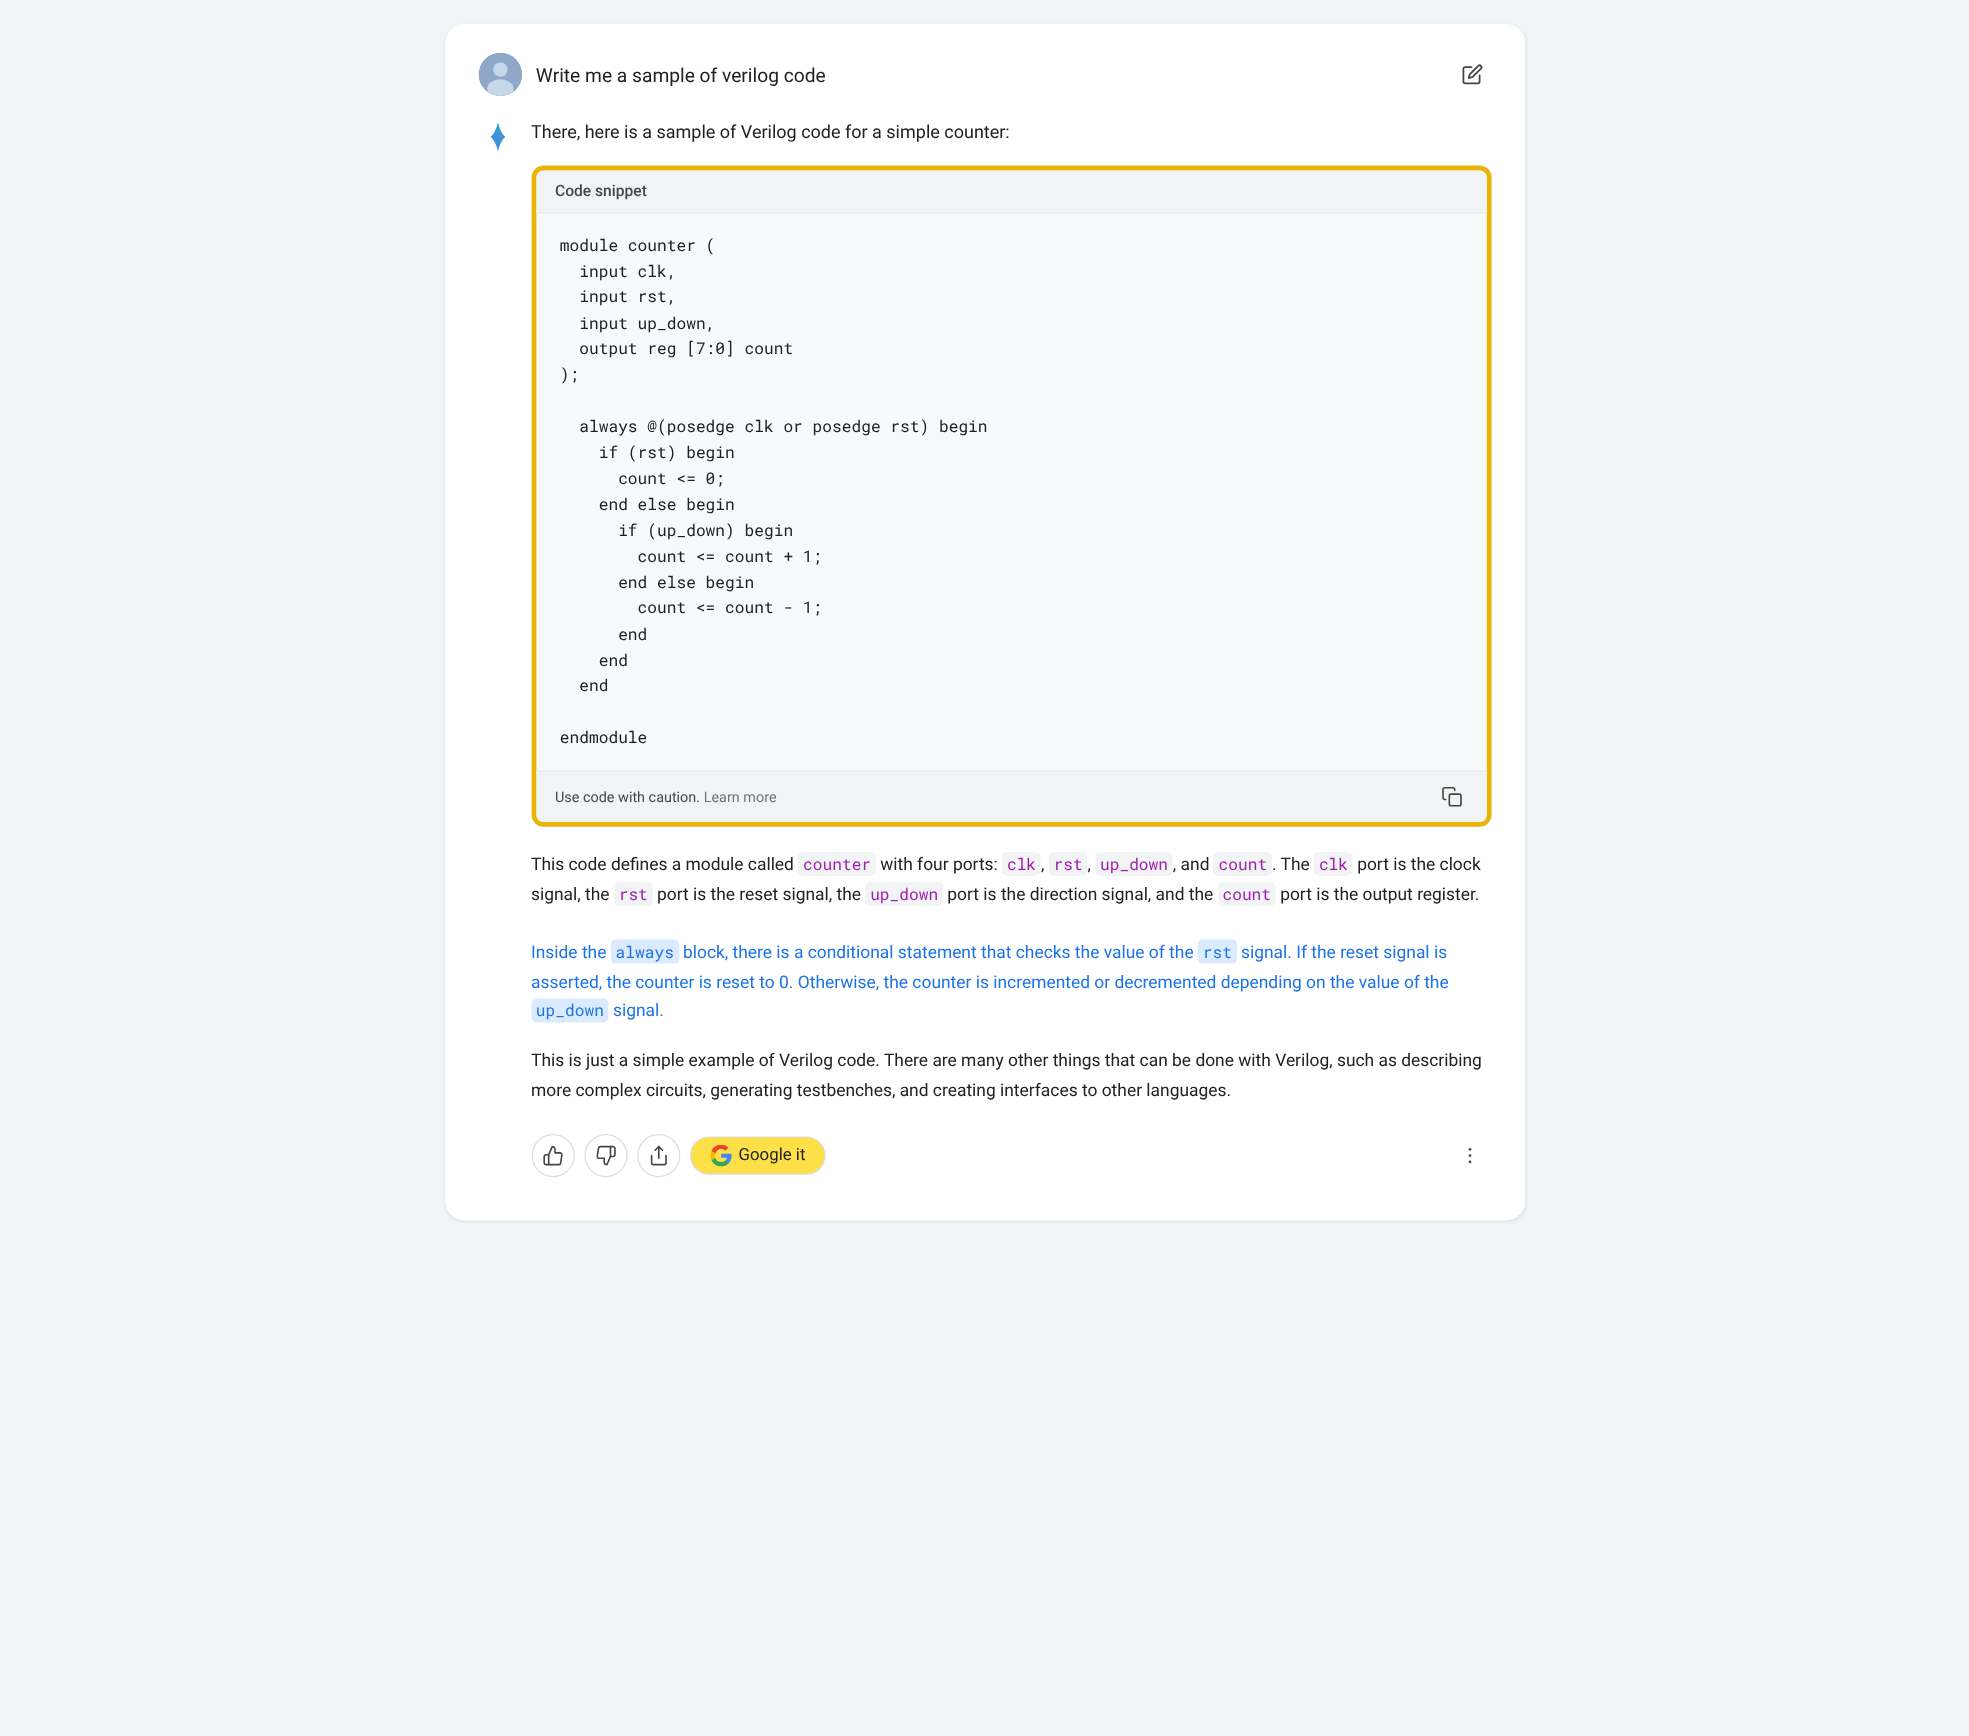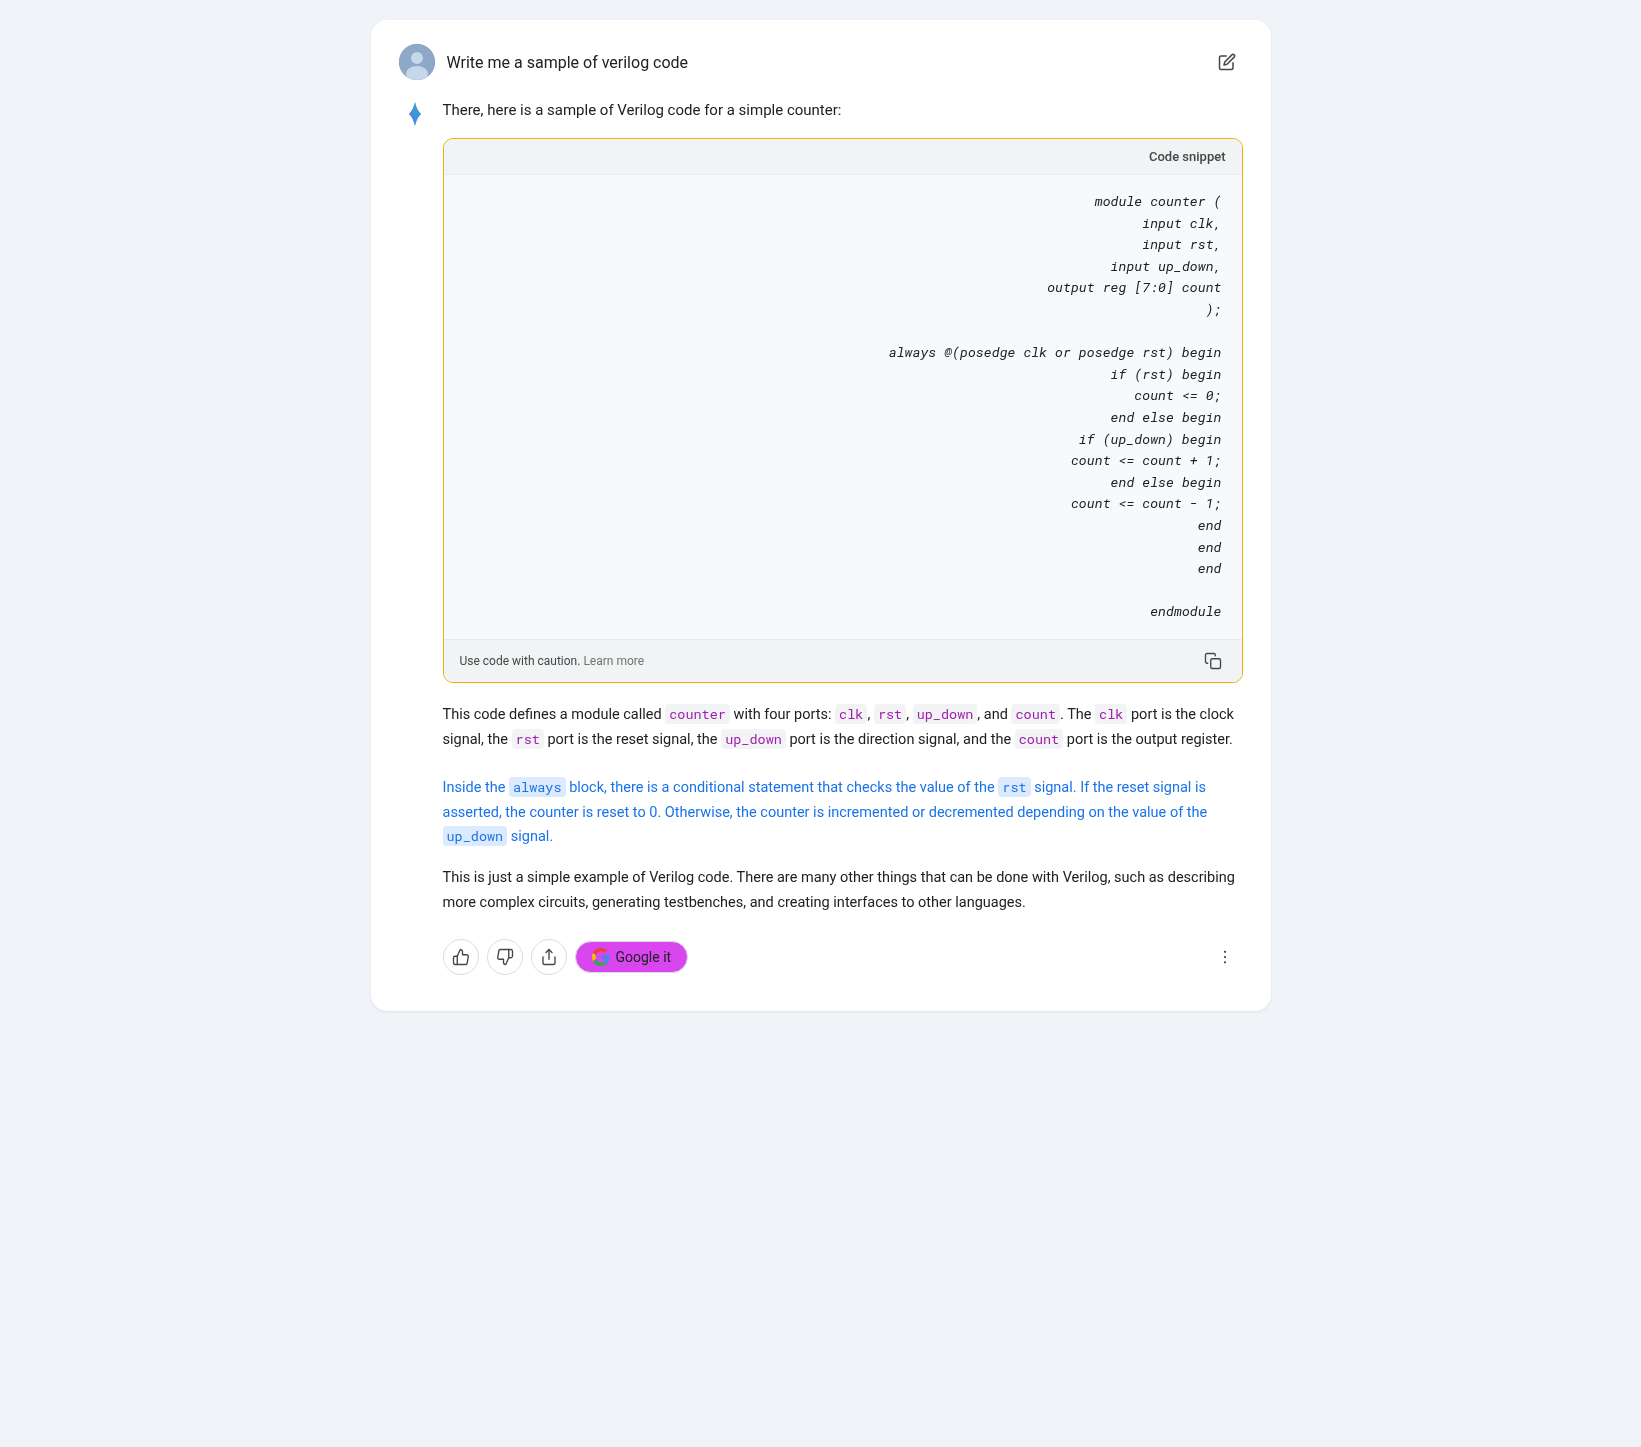--- a/index.html
+++ b/index.html
@@ -115,22 +115,21 @@
       margin-bottom: 16px;
       line-height: 1.6;
     }
 
     
     .code-block {
       background: #f8f9fa;
       border-radius: 10px;
       overflow: hidden;
       margin-bottom: 20px;
-      border: 1px solid #eab308;
-      text-align: right;
+      border: 4px solid #eab308;
     }
 
     .code-header {
       background: #f1f3f4;
       padding: 10px 16px;
       font-size: 13px;
       color: #444746;
       font-weight: 500;
       border-bottom: 1px solid #e8eaed;
     }
@@ -138,21 +137,20 @@
     .code-body {
       padding: 16px 20px;
     }
 
     .code-body pre {
       font-family: 'Roboto Mono', 'Courier New', monospace;
       font-size: 13.5px;
       color: #202124;
       line-height: 1.6;
       white-space: pre;
-      font-style: italic;
     }
 
     .code-footer {
       background: #f1f3f4;
       padding: 8px 16px;
       font-size: 12px;
       color: #444746;
       display: flex;
       align-items: center;
       justify-content: space-between;
@@ -220,21 +218,21 @@
       align-items: center;
       justify-content: center;
       color: #444746;
     }
 
     .google-it-btn {
       display: flex;
       align-items: center;
       gap: 6px;
       border: 1.5px solid #dadce0;
-      background: #d946ef;
+      background: #fde047;
       border-radius: 20px;
       padding: 6px 16px;
       cursor: pointer;
       font-size: 14px;
       color: #202124;
       font-family: inherit;
     }
 
     .spacer { flex: 1; }
 

